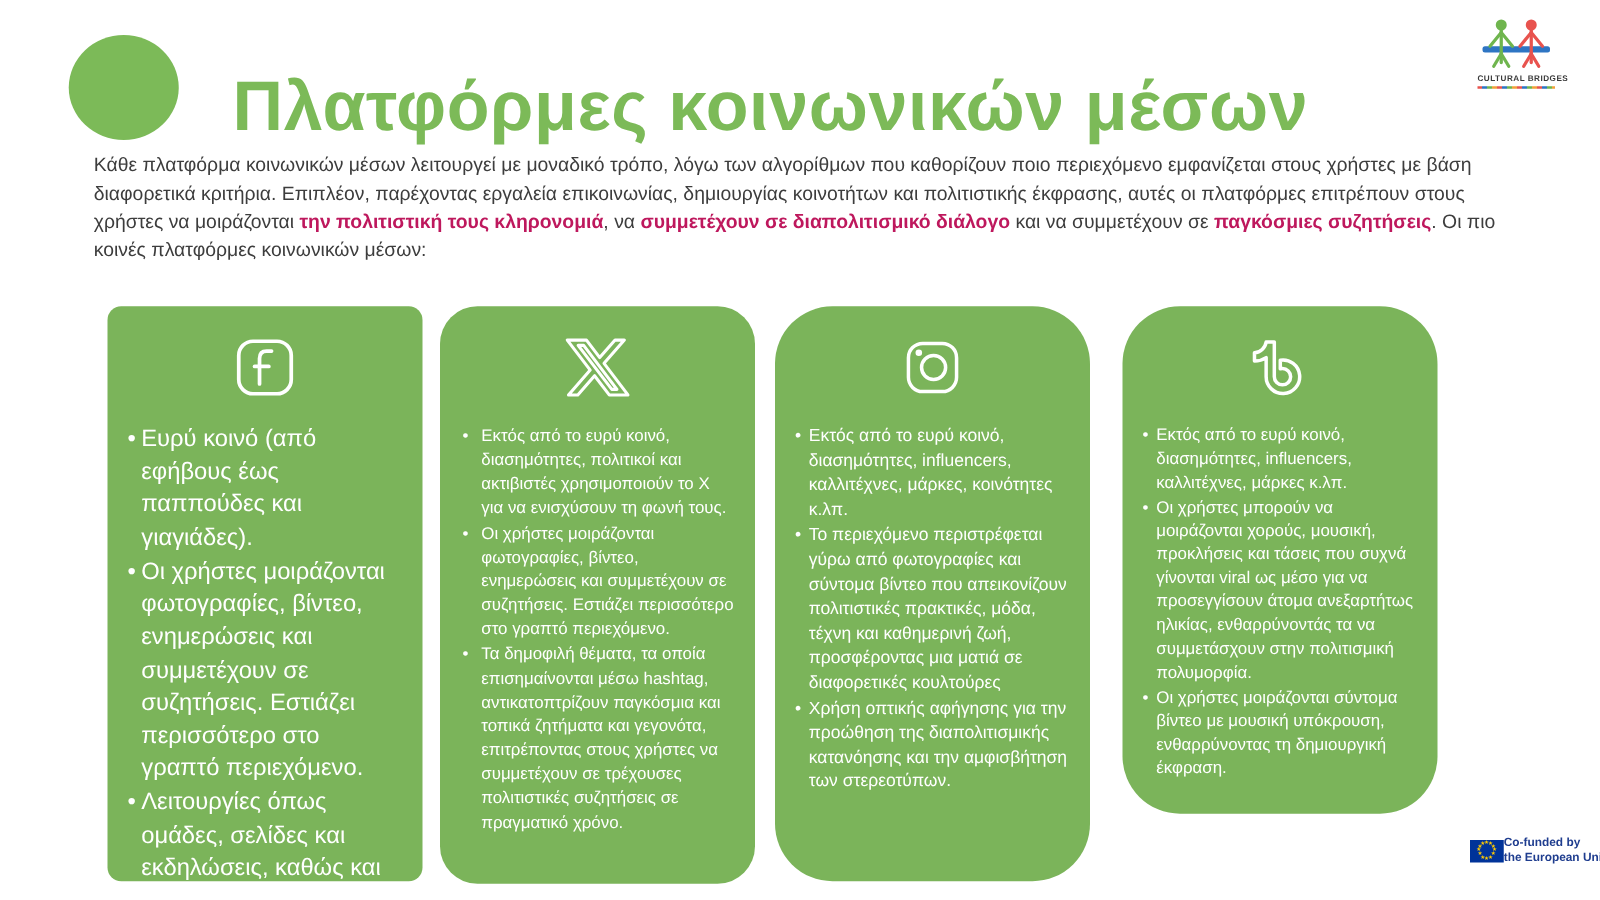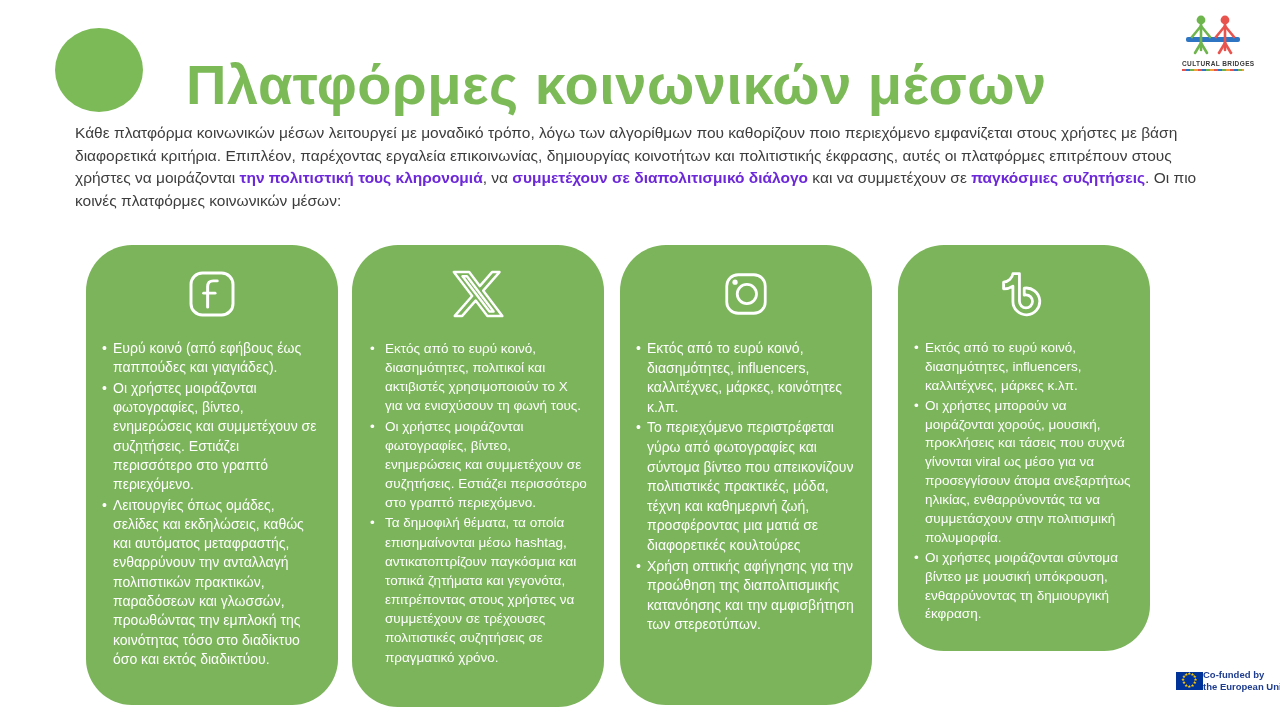--- a/index.html
+++ b/index.html
@@ -8,32 +8,32 @@
 
   
   .deco-circle{position:absolute;left:55px;top:28px;width:88px;height:84px;
                border-radius:50%;background:#7cba58;}
   .page-title{position:absolute;left:186px;top:52px;margin:0;
               font-size:56px;font-weight:700;color:#7cba58;letter-spacing:.5px;}
 
   
   .intro{position:absolute;left:75px;top:122px;width:1138px;margin:0;
          font-size:15.5px;line-height:22.5px;color:#3d3d3d;}
-  .intro b{color:#6d28d9;}
+  .intro b{color:#be185d;}
 
   
   .card{position:absolute;top:245px;width:252px;border-radius:46px;
         background:#7bb45a;color:#fff;box-sizing:border-box;
         padding:12px 16px 18px;overflow:hidden;}
   .card .icon-wrap{height:74px;display:flex;align-items:center;justify-content:center;}
   .card ul{list-style:none;margin:8px 0 0;padding:0;}
   .card li{position:relative;padding-left:11px;margin-bottom:1px;}
   .card li::before{content:"\2022";position:absolute;left:0;}
-  #card-facebook {left:86px;  height:460px;font-size:14px;line-height:1.38;}
-  #card-x        {left:352px; height:462px;font-size:13.5px;line-height:1.42;}
+  #card-facebook {left:86px;  height:460px;font-size:19px;line-height:1.38;border-radius:11px;}
+  #card-x        {left:352px; height:462px;font-size:13.5px;line-height:1.42;border-radius:30px;}
   #card-x li{padding-left:17px;}
   #card-x li::before{left:2px;}
   #card-instagram{left:620px; height:460px;font-size:14px;  line-height:1.40;}
   #card-tiktok   {left:898px; height:406px;font-size:13.5px;line-height:1.40;}
 
   
   .cb-logo{position:absolute;left:1182px;top:14px;width:62px;text-align:center;}
   .cb-logo svg{display:block;margin:0 auto;}
   .cb-name{font-size:6.5px;font-weight:700;color:#3a3a3a;letter-spacing:.4px;
            margin-top:2px;white-space:nowrap;}

